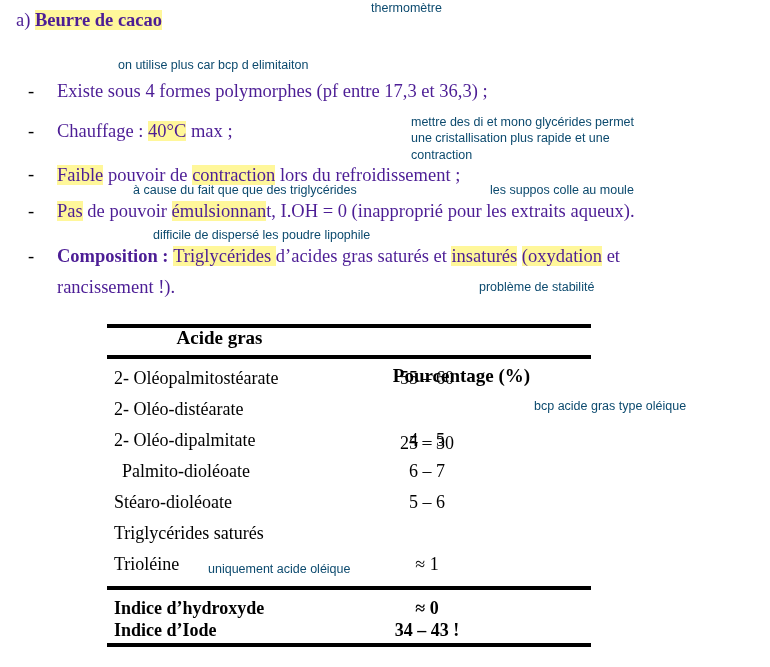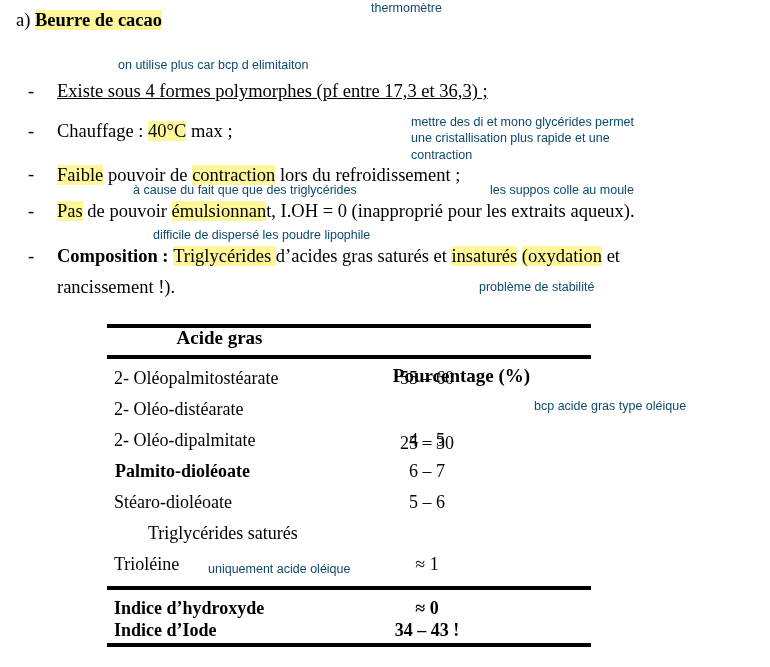--- a/index.html
+++ b/index.html
@@ -22,21 +22,21 @@
   }
 
   
   .abs { position: absolute; }
 
   
   .body-text {
     font-family: "Liberation Serif", "DejaVu Serif", serif;
     font-size: 18.5px;
     line-height: 1.25;
-    color: #000000;
+    color: #4c1d95;
     white-space: nowrap;
   }
   .bold { font-weight: bold; }
 
   
   .hl {
     background: #FFF79A;
   }
 
   
@@ -86,21 +86,21 @@
 </head>
 <body>
 
 <div class="page">
 
   <div class="abs body-text" style="left:16px; top:9px;">
     <span>a)</span><span>&nbsp;</span><span class="hl bold">Beurre de cacao</span>
   </div>
 
   <div class="abs dash" style="left:28px; top:81px;">-</div>
-  <div class="abs body-text" style="left:57px; top:80px;text-decoration:underline;">
+  <div class="abs body-text" style="left:57px; top:80px;">
     <span>Existe sous 4 formes polymorphes (pf entre 17,3 et 36,3) ;</span>
   </div>
 
   <div class="abs dash" style="left:28px; top:121px;">-</div>
   <div class="abs body-text" style="left:57px; top:120px;">
     <span>Chauffage : </span><span class="hl">40°C</span><span> max ;</span>
   </div>
 
   <div class="abs dash" style="left:28px; top:164px;">-</div>
   <div class="abs body-text" style="left:57px; top:164px;">
@@ -139,27 +139,27 @@
 
   <div class="abs t-cell-l" style="left:114px; top:368px;">2- Oléopalmitostéarate</div>
   <div class="abs t-cell-c" style="left:332px; top:368px; width:190px;">55 – 60</div>
 
   <div class="abs t-cell-l" style="left:114px; top:399px;">2- Oléo-distéarate</div>
   <div class="abs t-cell-c" style="left:332px; top:399px; width:190px;margin-top:34px;">25 – 30</div>
 
   <div class="abs t-cell-l" style="left:114px; top:430px;">2- Oléo-dipalmitate</div>
   <div class="abs t-cell-c" style="left:332px; top:430px; width:190px;">4 – 5</div>
 
-  <div class="abs t-cell-l" style="left:115px; top:461px;font-weight:bold;">Palmito-dioléoate</div>
+  <div class="abs t-cell-l" style="left:122px; top:461px;">Palmito-dioléoate</div>
   <div class="abs t-cell-c" style="left:332px; top:461px; width:190px;">6 – 7</div>
 
   <div class="abs t-cell-l" style="left:114px; top:492px;">Stéaro-dioléoate</div>
   <div class="abs t-cell-c" style="left:332px; top:492px; width:190px;">5 – 6</div>
 
-  <div class="abs t-cell-l" style="left:114px; top:523px;margin-left:34px;">Triglycérides saturés</div>
+  <div class="abs t-cell-l" style="left:114px; top:523px;">Triglycérides saturés</div>
 
   <div class="abs t-cell-l" style="left:114px; top:554px;">Trioléine</div>
   <div class="abs t-cell-c" style="left:332px; top:554px; width:190px;">≈ 1</div>
 
   <div class="rule-thick" style="top:586px;"></div>
 
   <div class="abs t-cell-l bold" style="left:114px; top:598px;">Indice d’hydroxyde</div>
   <div class="abs t-cell-c bold" style="left:332px; top:598px; width:190px;">≈ 0</div>
 
   <div class="abs t-cell-l bold" style="left:114px; top:620px;font-family:Liberation Serif, serif;">Indice d’Iode</div>

